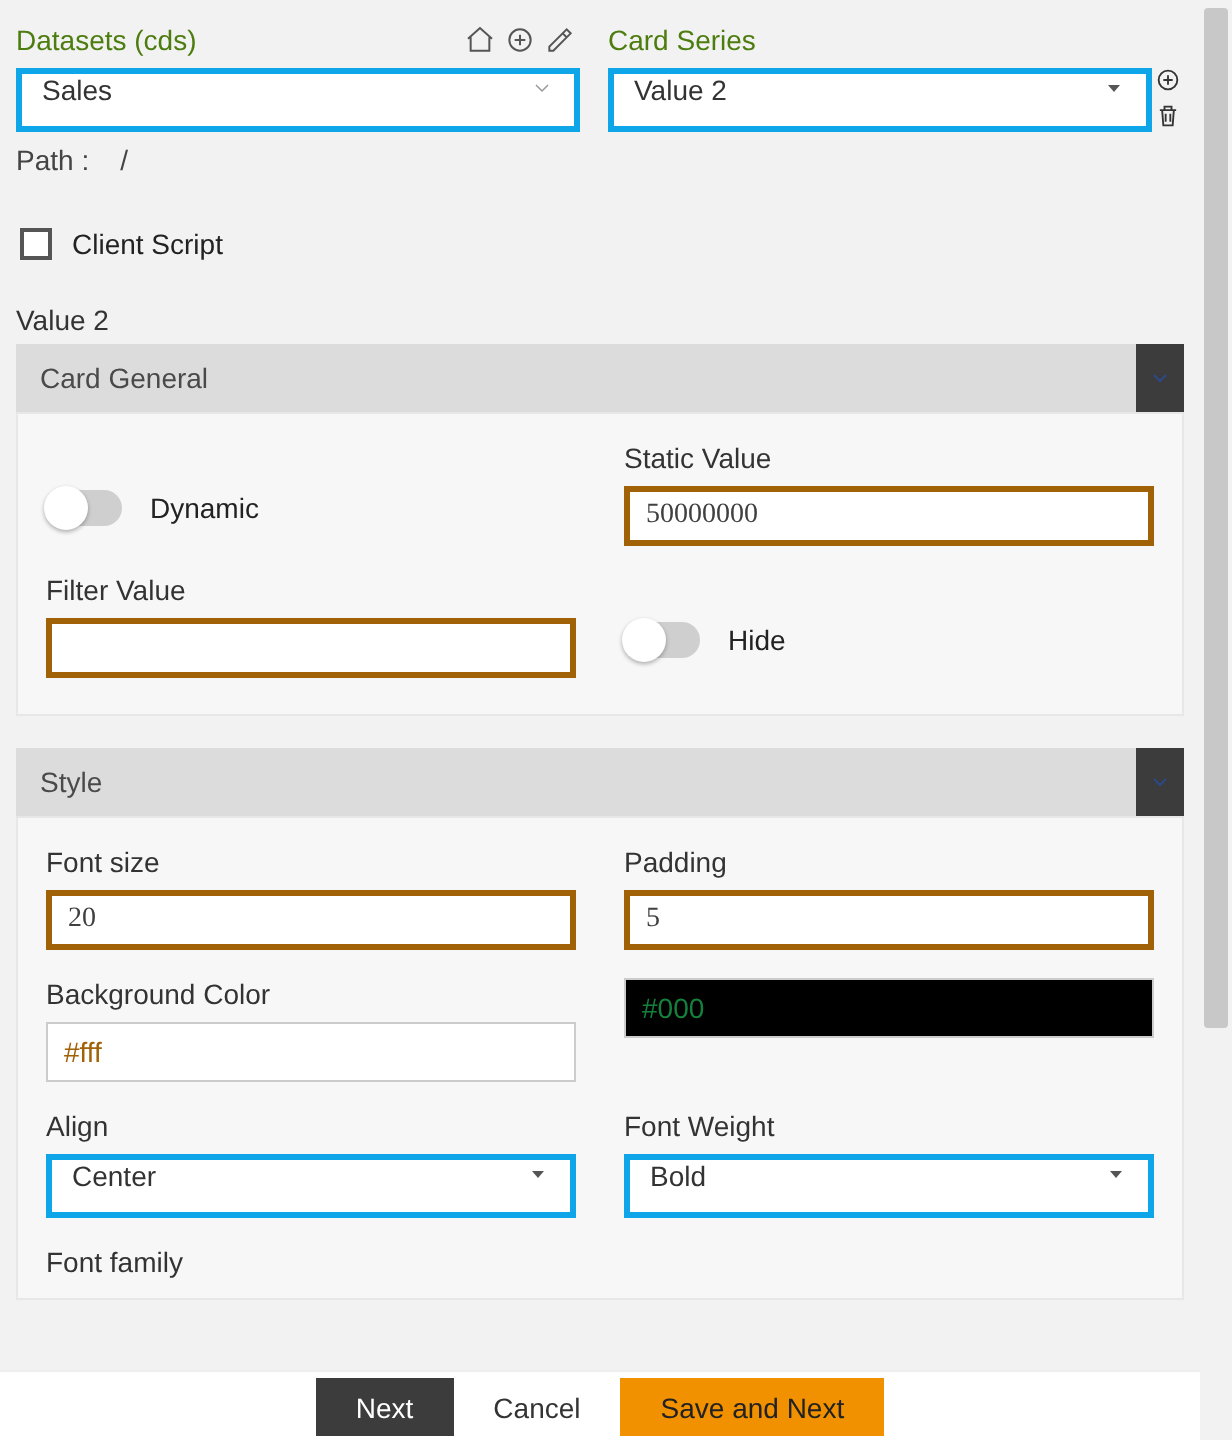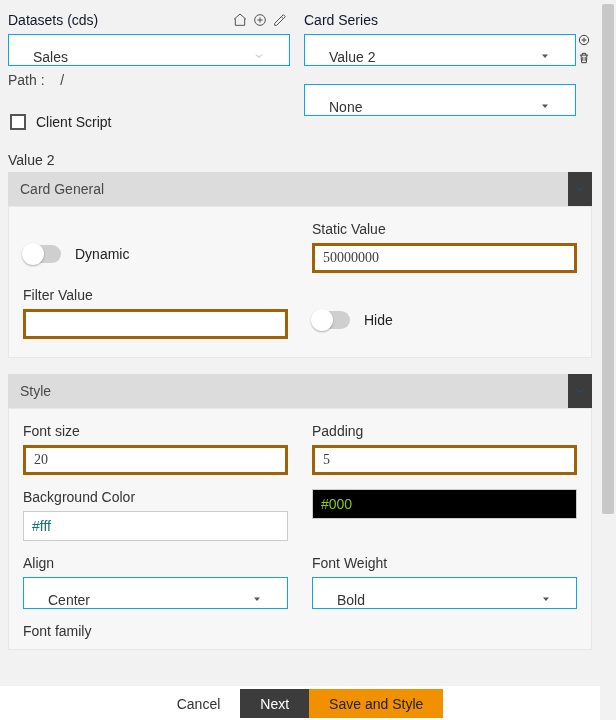--- a/index.html
+++ b/index.html
@@ -1,23 +1,23 @@
 <!DOCTYPE html>
 <html><head>
 <meta charset="utf-8">
 <style>
   * { box-sizing: border-box; font-family: Arial, Helvetica, sans-serif; }
   body { margin: 0; background: #f2f2f2; width: 616px; height: 720px; overflow: hidden; position: relative; font-size: 14px; color: #222; }
   .viewport { width: 600px; height: 720px; overflow: hidden; position: relative; }
   .content { padding: 4px 8px 8px 8px; }
-  .label-row { display: flex; align-items: center; height: 24px; margin-top: 4px; margin-bottom: 2px; color: #0f172a; }
+  .label-row { display: flex; align-items: center; height: 24px; margin-top: 4px; margin-bottom: 2px; color: #4d7c0f; }
   .label-row .spacer { flex: 1; }
   .icon-btn { width: 20px; height: 20px; display: inline-flex; align-items: center; justify-content: center; color: #555; cursor: pointer; }
   .icon-btn svg { width: 16px; height: 16px; stroke: currentColor; fill: none; stroke-width: 1.5; }
-  .select { position: relative; background: #fff; border: 1px solid #0ea5e9; height: 32px; display: flex; align-items: flex-end; padding: 0 24px; cursor: pointer; }
+  .select { position: relative; background: #fff; border: 3px solid #0ea5e9; height: 32px; display: flex; align-items: flex-start; padding: 0 10px; cursor: pointer; }
   .select .sel-text { flex: 1; color: #333; }
   .select .caret svg { width: 12px; height: 12px; fill: #555; }
   .select.light-caret .caret svg { stroke: #999; fill: none; stroke-width: 1.5; }
   .path { margin-top: 6px; color: #444; }
   .checkbox-row { display: flex; align-items: center; height: 32px; margin-top: 18px;}
   .checkbox { width: 16px; height: 16px; border: 2px solid #555; margin-right: 10px; background: #fff; cursor: pointer; margin-left: 2px;}
   .side-icons { display: flex; flex-direction: column; gap: 2px; padding-top: 28px; }
   .side-icons .icon-small { width: 16px; height: 16px; display: flex; align-items: center; justify-content: center; color: #333; cursor: pointer; }
   .side-icons .icon-small svg { width: 14px; height: 14px; stroke: currentColor; fill: none; stroke-width: 1.6; }
   .section-title { margin-top: 14px; margin-bottom: 4px; color: #333; }
@@ -27,22 +27,22 @@
   .accordion-header.dark-chev .chev { background: #3c3c3c; }
   .accordion-header.gray-chev .chev { background: #aaa; }
   .accordion-header.gray-chev .chev svg { stroke: #fff; }
   .accordion-body { background: #f7f7f7; border: 1px solid #e7e7e7; padding: 14px 14px 18px 14px; }
   .form-row { display: flex; gap: 24px; margin-bottom: 14px; }
   .form-col { flex: 1; min-width: 0; }
   .form-col .lbl { margin-bottom: 6px; color: #333; }
   input.text-input { width: 100%; height: 30px; border: 3px solid #a16207; background: #fff; padding: 0 8px; font-size: 14px; color: #404040; outline: none; font-family: Liberation Serif, serif; }
   input.text-input::placeholder { color: #888; }
   .swatch { width: 100%; height: 30px; border: 1px solid #ccc; display: flex; align-items: center; padding: 0 8px; font-size: 14px; }
-  .swatch.white { background: #fff; color: #0f766e; }
-  .swatch.black { background: #000; color: #84cc16; }
+  .swatch.white { background: #fff; color: #a16207; }
+  .swatch.black { background: #000; color: #15803d; }
   .toggle-row { display: flex; align-items: center; height: 30px; }
   .toggle { position: relative; width: 38px; height: 18px; border-radius: 10px; background: #cfcfcf; margin-right: 14px; cursor: pointer; }
   .toggle .knob { position: absolute; top: -2px; left: -1px; width: 22px; height: 22px; border-radius: 50%; background: #fff; box-shadow: 0 1px 2px rgba(0,0,0,0.3); }
   .scrollbar-v { position: absolute; right: 0; top: 0; width: 16px; height: 720px; background: #f2f2f2; }
   .scrollbar-v .thumb { position: absolute; left: 2px; width: 12px; background: #c8c8c8; border-radius: 2px; }
   .footer { position: absolute; left: 0; bottom: 0; width: 600px; height: 35px; background: #fff; display: flex; align-items: stretch; justify-content: center; border-top: 1px solid #eee;}
   .btn { display: inline-flex; align-items: center; justify-content: center; padding: 0 20px; font-size: 14px; border: none; cursor: pointer; height: 29px; margin: 3px 0; }
   .btn-next { background: #3c3c3c; color: #fff; }
   .btn-cancel { background: #fff; color: #333; }
   .btn-save { background: #f29100; color: #222; }
@@ -106,28 +106,20 @@
           </div>
           <div class="select">
             <span class="sel-text">Value 2</span>
             <span class="caret">
               <svg viewBox="0 0 24 24">
                   <path d="M6 9 L12 16 L18 9 Z"></path>
                 </svg>
             </span>
           </div>
           <div style="height:18px"></div>
-          <div class="select">
-            <span class="sel-text">None</span>
-            <span class="caret">
-              <svg viewBox="0 0 24 24">
-                  <path d="M6 9 L12 16 L18 9 Z"></path>
-                </svg>
-            </span>
-          </div>
         </div>
         <div class="side-icons">
           <span class="icon-small">
             <svg viewBox="0 0 24 24">
                 <circle cx="12" cy="12" r="8"></circle>
                 <path d="M12 8 V16 M8 12 H16"></path>
               </svg>
           </span>
           <span class="icon-small">
             <svg viewBox="0 0 24 24">
@@ -244,21 +236,21 @@
         <div class="form-col">
           <div class="lbl">Font family</div>
         </div>
         <div class="form-col"></div>
       </div>
     </div>
 
   </div>
 
   <div class="footer">
+    <button class="btn btn-next">Next</button>
     <button class="btn btn-cancel">Cancel</button>
-    <button class="btn btn-next">Next</button>
-    <button class="btn btn-save">Save and Style</button>
+    <button class="btn btn-save">Save and Next</button>
   </div>
 </div>
 
 <div class="scrollbar-v">
   <div class="thumb" style="top:4px; height:510px;"></div>
 </div>
 
 </body></html>

